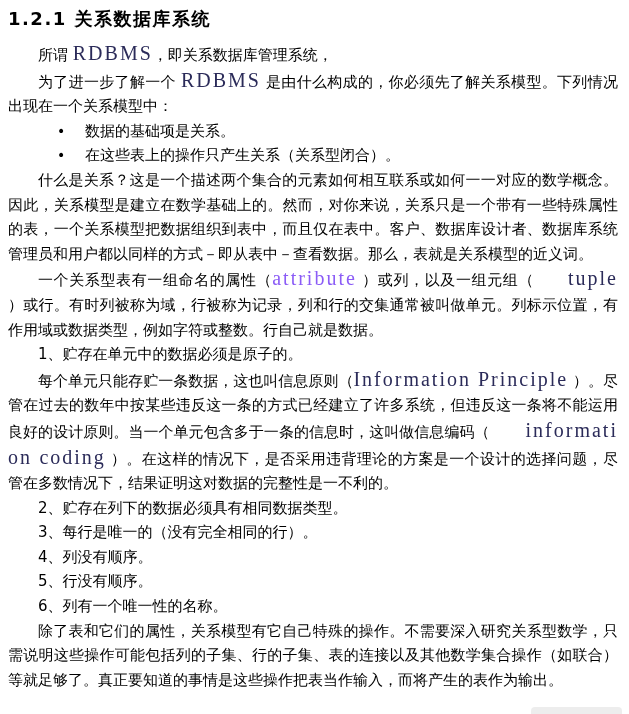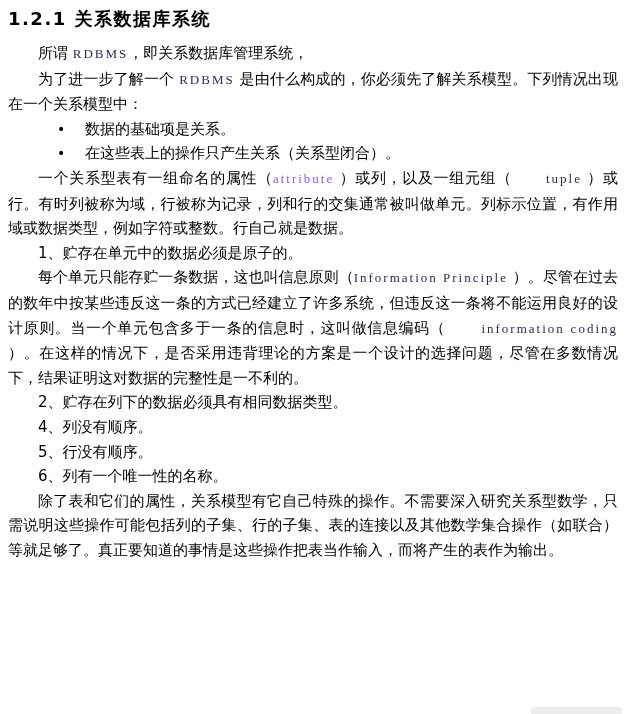--- a/index.html
+++ b/index.html
@@ -43,21 +43,21 @@
     line-height: 24.6px;
   }
   .bullet-row .dot {
     width: 28px;
     flex: 0 0 28px;
     font-size: 14px;
   }
   .latin {
     font-family: "Liberation Serif", "DejaVu Serif", serif;
     letter-spacing: 2px;
-    font-size: 13px;
+    font-size: 20px;
   }
   .bottom-fragment {
     position: absolute;
     left: 531px;
     top: 707px;
     width: 91px;
     height: 8px;
     border-radius: 4px 4px 0 0;
   }
 </style>
@@ -70,24 +70,26 @@
       <p class="para">所谓 <span class="latin" style="color: rgb(43, 43, 89);">RDBMS</span>，即关系数据库管理系统，</p>
       <p class="para">为了进一步了解一个 <span class="latin" style="color: rgb(43, 43, 89);">RDBMS</span> 是由什么构成的，你必须先了解关系模型。下列情况出现在一个关系模型中：</p>
       <div class="bullet-row">
         <span class="dot">•</span>
         <span>数据的基础项是关系。</span>
       </div>
       <div class="bullet-row">
         <span class="dot">•</span>
         <span>在这些表上的操作只产生关系（关系型闭合）。</span>
       </div>
+      <p class="para">什么是关系？这是一个描述两个集合的元素如何相互联系或如何一一对应的数学概念。因此，关系模型是建立在数学基础上的。然而，对你来说，关系只是一个带有一些特殊属性的表，一个关系模型把数据组织到表中，而且仅在表中。客户、数据库设计者、数据库系统管理员和用户都以同样的方式－即从表中－查看数据。那么，表就是关系模型的近义词。</p>
       <p class="para">一个关系型表有一组命名的属性（<span class="latin" style="color: #8b5cf6;">attribute</span> ）或列，以及一组元组（<span class="latin" style="color: rgb(43, 43, 89); margin-left: 34px;">tuple</span> ）或行。有时列被称为域，行被称为记录，列和行的交集通常被叫做单元。列标示位置，有作用域或数据类型，例如字符或整数。行自己就是数据。</p>
       <p class="para">1、贮存在单元中的数据必须是原子的。</p>
       <p class="para">每个单元只能存贮一条数据，这也叫信息原则（<span class="latin" style="color: rgb(43, 43, 89);">Information Principle</span> ）。尽管在过去的数年中按某些违反这一条的方式已经建立了许多系统，但违反这一条将不能运用良好的设计原则。当一个单元包含多于一条的信息时，这叫做信息编码（<span class="latin" style="color: rgb(43, 43, 89); margin-left: 36px;">information coding</span> ）。在这样的情况下，是否采用违背理论的方案是一个设计的选择问题，尽管在多数情况下，结果证明这对数据的完整性是一不利的。</p>
       <p class="para">2、贮存在列下的数据必须具有相同数据类型。</p>
+      <p class="para">3、每行是唯一的（没有完全相同的行）。</p>
       <p class="para">4、列没有顺序。</p>
       <p class="para">5、行没有顺序。</p>
       <p class="para">6、列有一个唯一性的名称。</p>
       <p class="para">除了表和它们的属性，关系模型有它自己特殊的操作。不需要深入研究关系型数学，只需说明这些操作可能包括列的子集、行的子集、表的连接以及其他数学集合操作（如联合）等就足够了。真正要知道的事情是这些操作把表当作输入，而将产生的表作为输出。</p>
     </div>
 </div>
 
 <div class="bottom-fragment" style="background: rgb(237, 237, 237);"></div>
 
 </body></html>

